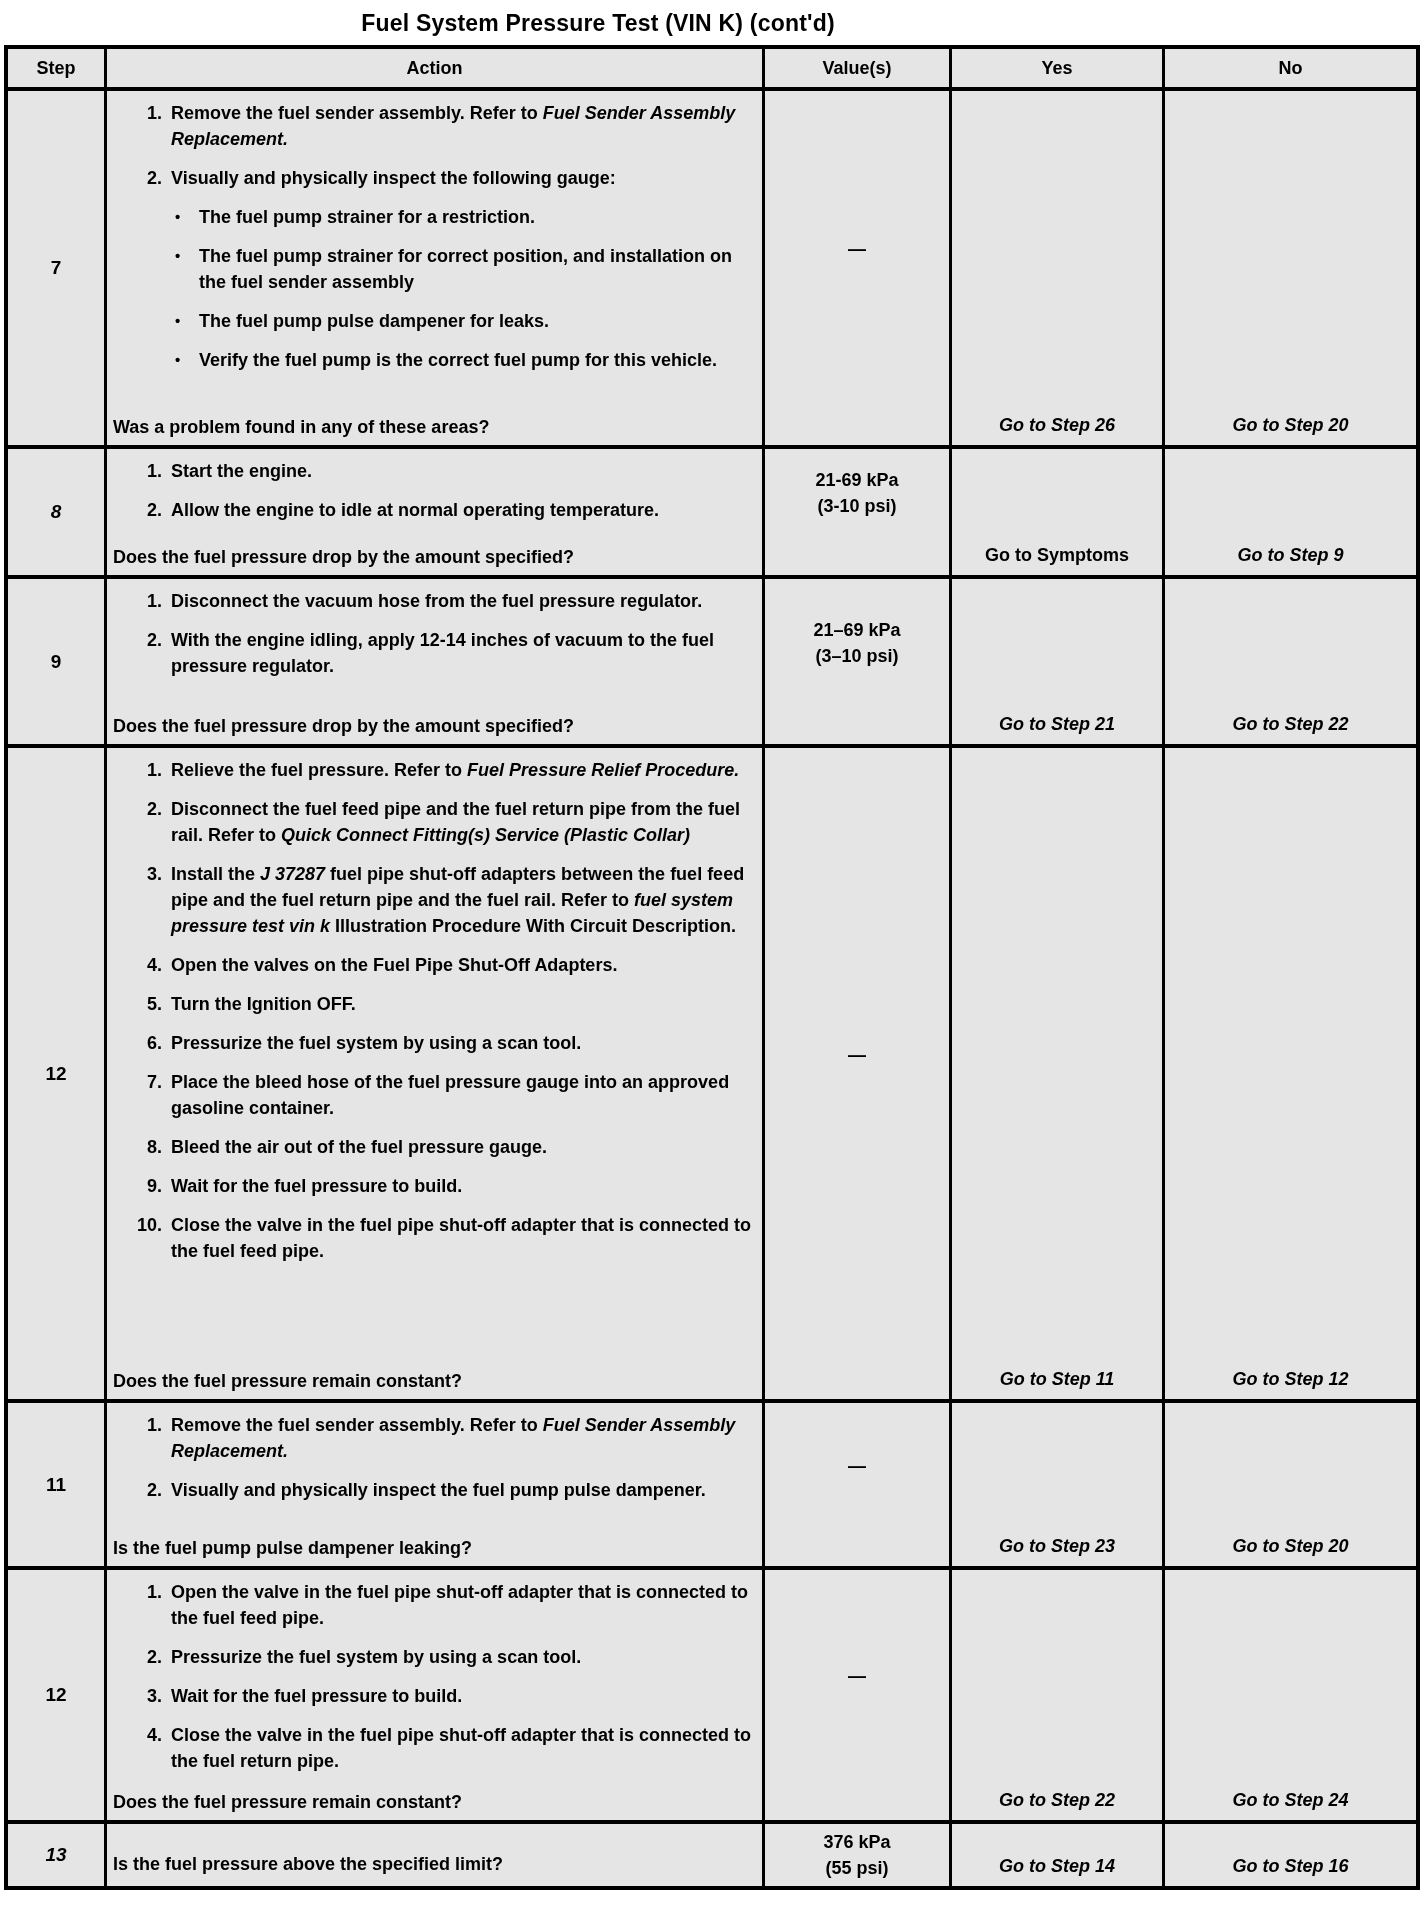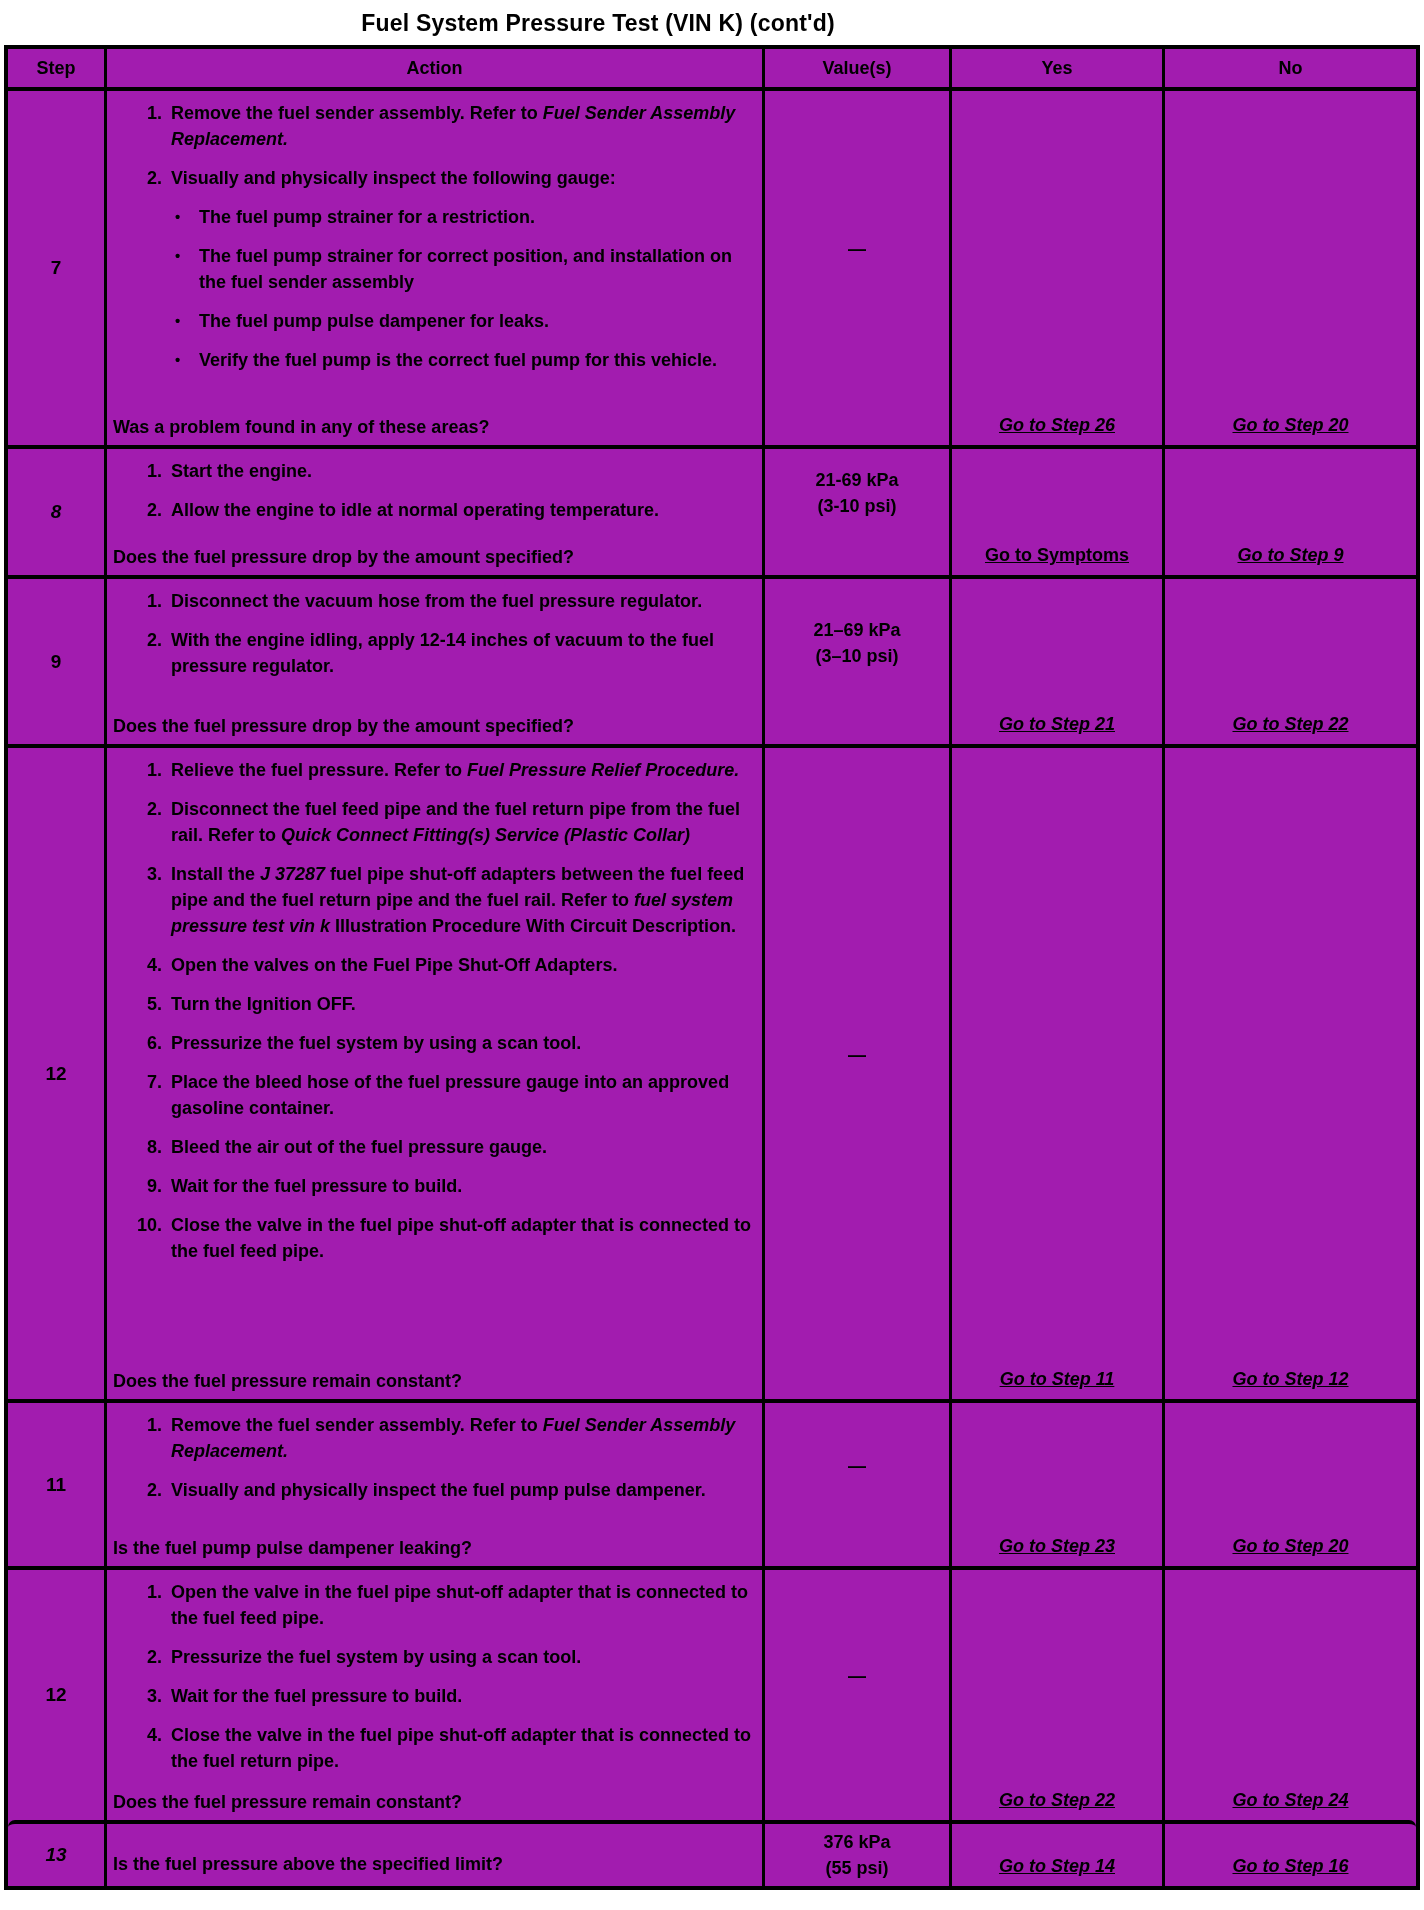--- a/index.html
+++ b/index.html
@@ -14,21 +14,21 @@
     text-align:center;
     font-size:23px;
     font-weight:bold;
     margin:4px 0 8px 0;
     letter-spacing:.2px;
   }
   .test-table{
     width:1416px;
     box-sizing:border-box;
     border:4px solid #000;
-    background:#a21caf;
+    background:#e5e5e5;
   }
   .trow{
     display:grid;
     grid-template-columns:96px 658px 187px 213px 1fr;
     box-sizing:border-box;
   }
   .trow + .trow{border-top:4px solid #000;}
   .cell{
     box-sizing:border-box;
     border-left:3px solid #000;
@@ -42,21 +42,21 @@
     font-size:18px;font-weight:bold;
     padding:4px 2px;
   }
   
   .trow[data-step="7"]{min-height:358px;}
   .trow[data-step="8"]{min-height:130px;}
   .trow[data-step="9"]{min-height:169px;}
   .trow[data-step="10"]{min-height:655px;}
   .trow[data-step="11"]{min-height:167px;}
   .trow[data-step="12"]{min-height:250px;}
-  .trow[data-step="13"]{min-height:66px;border-radius:7px;}
+  .trow[data-step="13"]{min-height:66px;}
   
   .step-cell{
     display:flex;align-items:center;justify-content:center;
     font-size:19px;font-weight:bold;
   }
   .step-cell.italic{font-style:italic;}
   
   .action-cell{
     display:flex;flex-direction:column;
     padding:9px 8px 5px 6px;
@@ -81,21 +81,20 @@
     font-size:18px;font-weight:bold;line-height:26px;
     padding:4px 4px;
   }
   .value-cell.raise{padding-bottom:42px;}
   
   .goto-cell{
     display:flex;align-items:flex-end;justify-content:center;
     font-size:18px;font-weight:bold;
     padding:4px 4px 9px 4px;
     text-align:center;
-    text-decoration:underline;
   }
   .goto-cell .lbl.italic{font-style:italic;}
 </style>
 </head>
 <body>
 
 <div class="page">
   <div class="doc-title">Fuel System Pressure Test (VIN K) (cont'd)</div>
 
   <div class="test-table">

